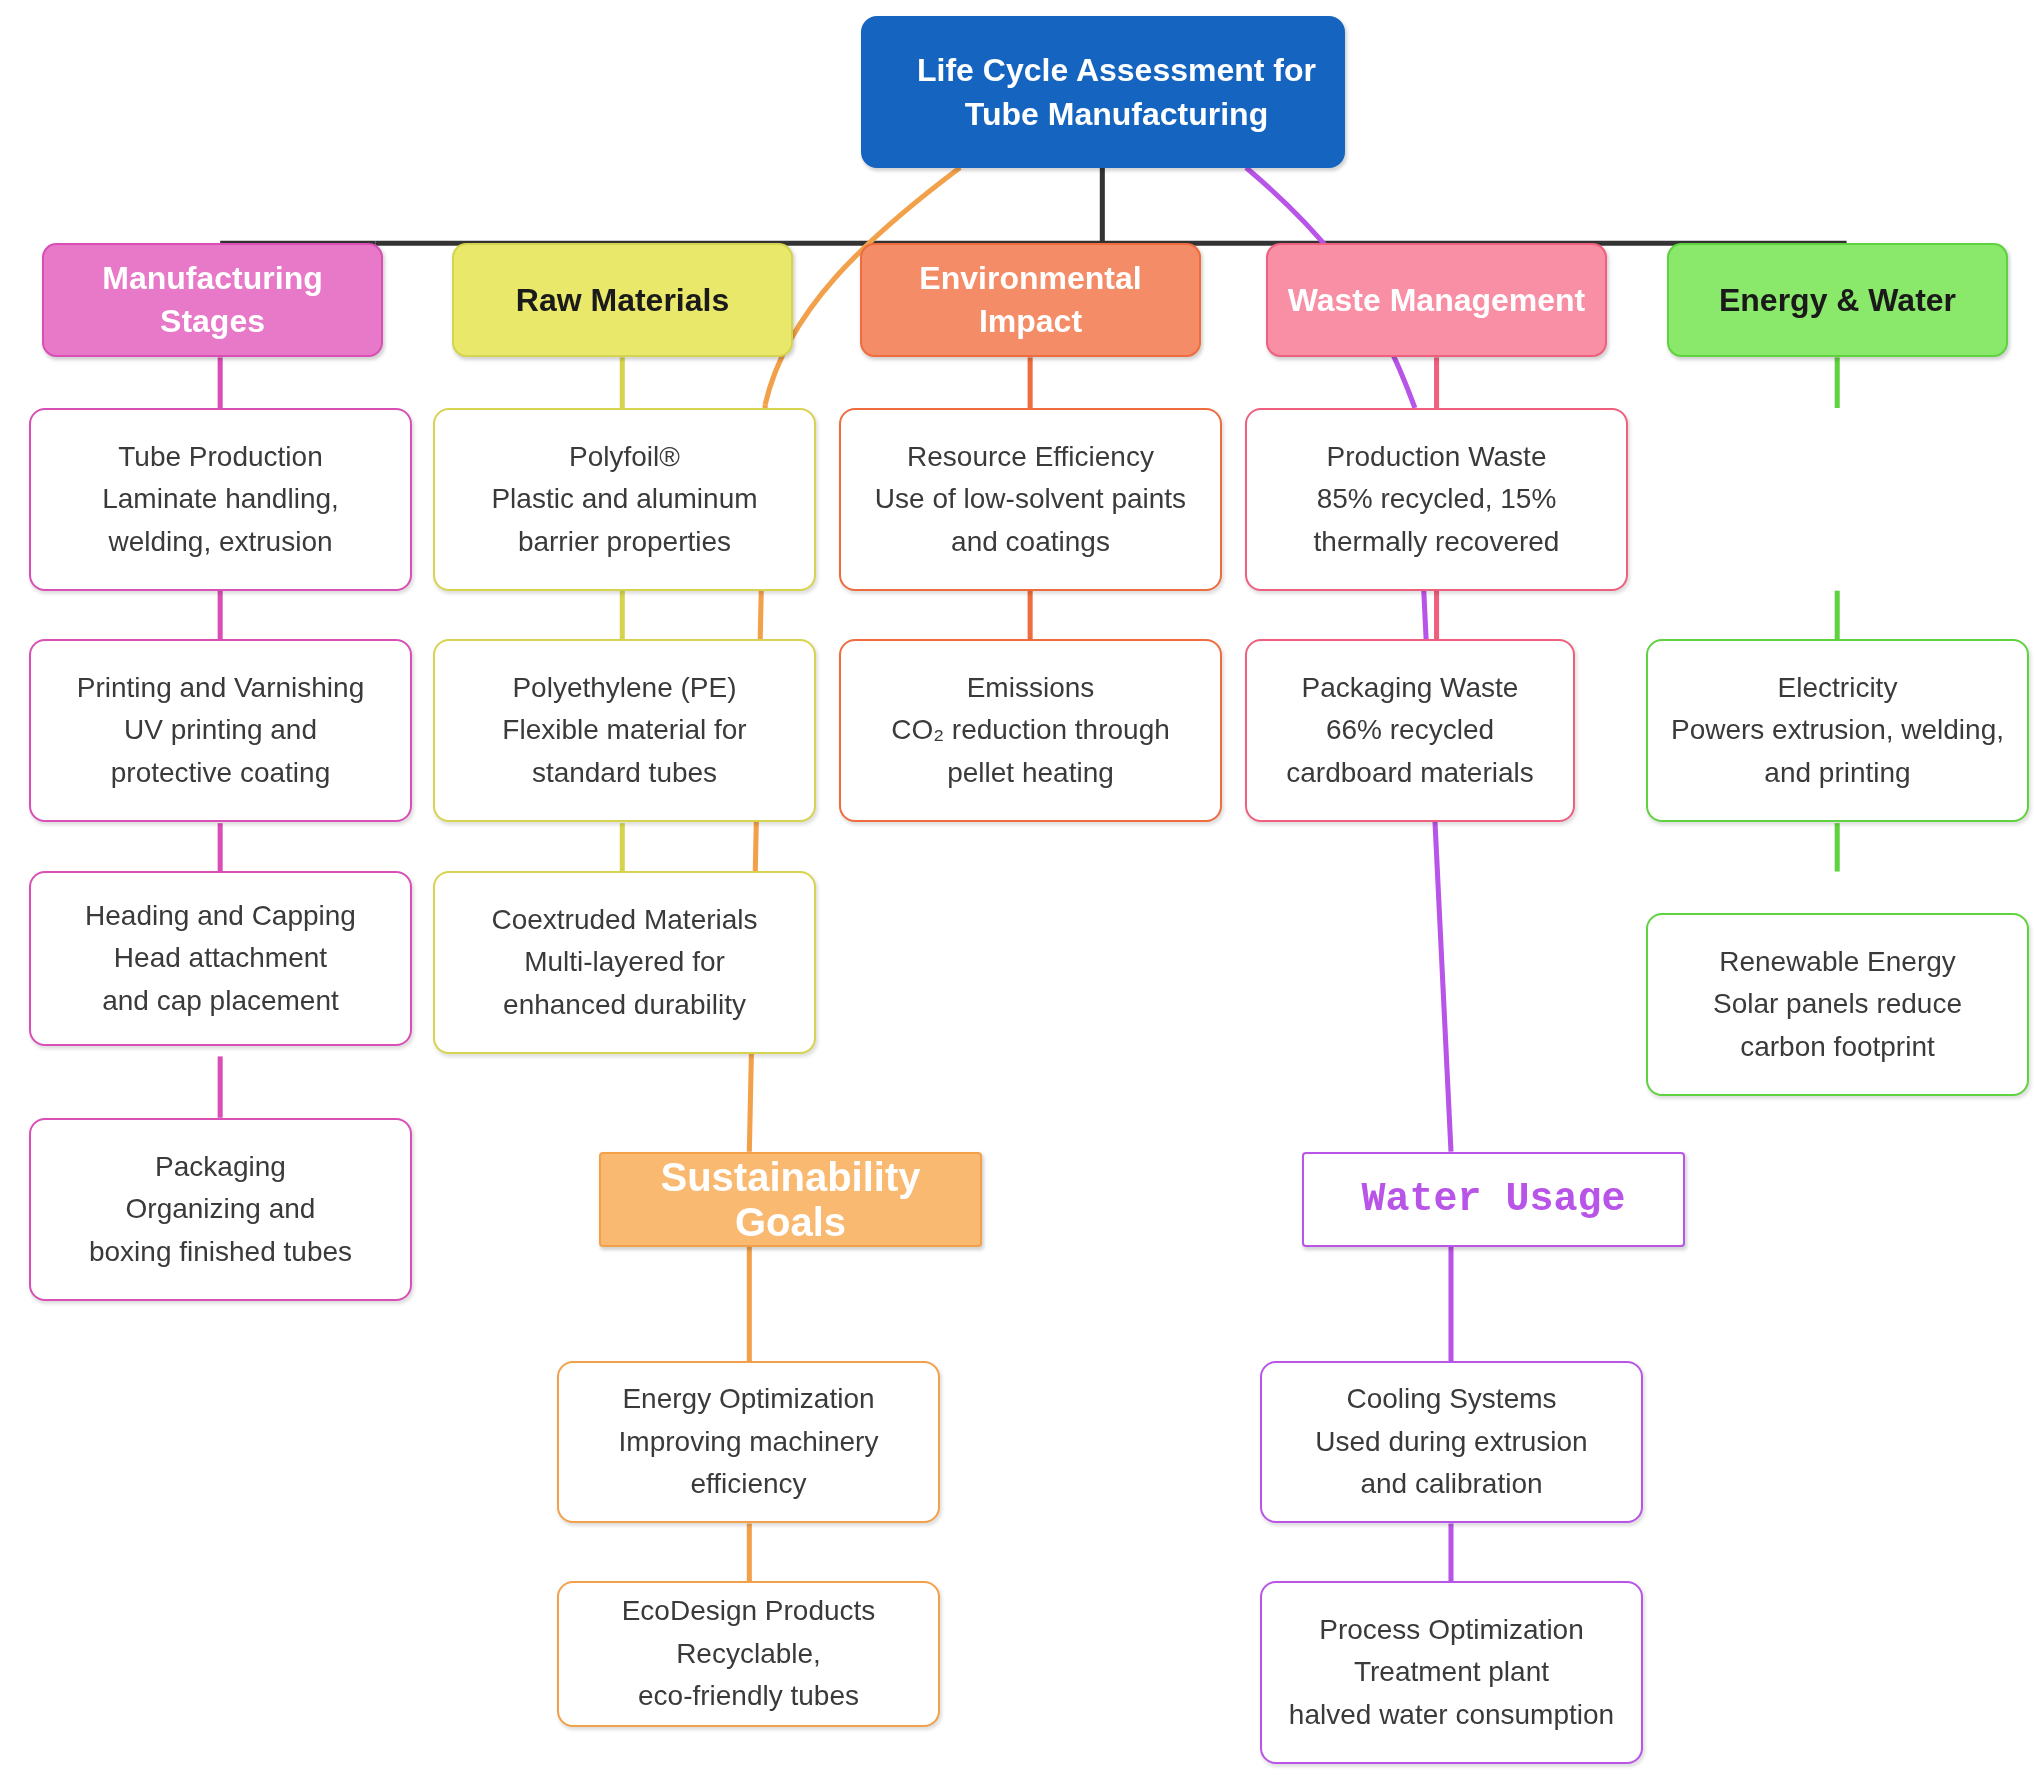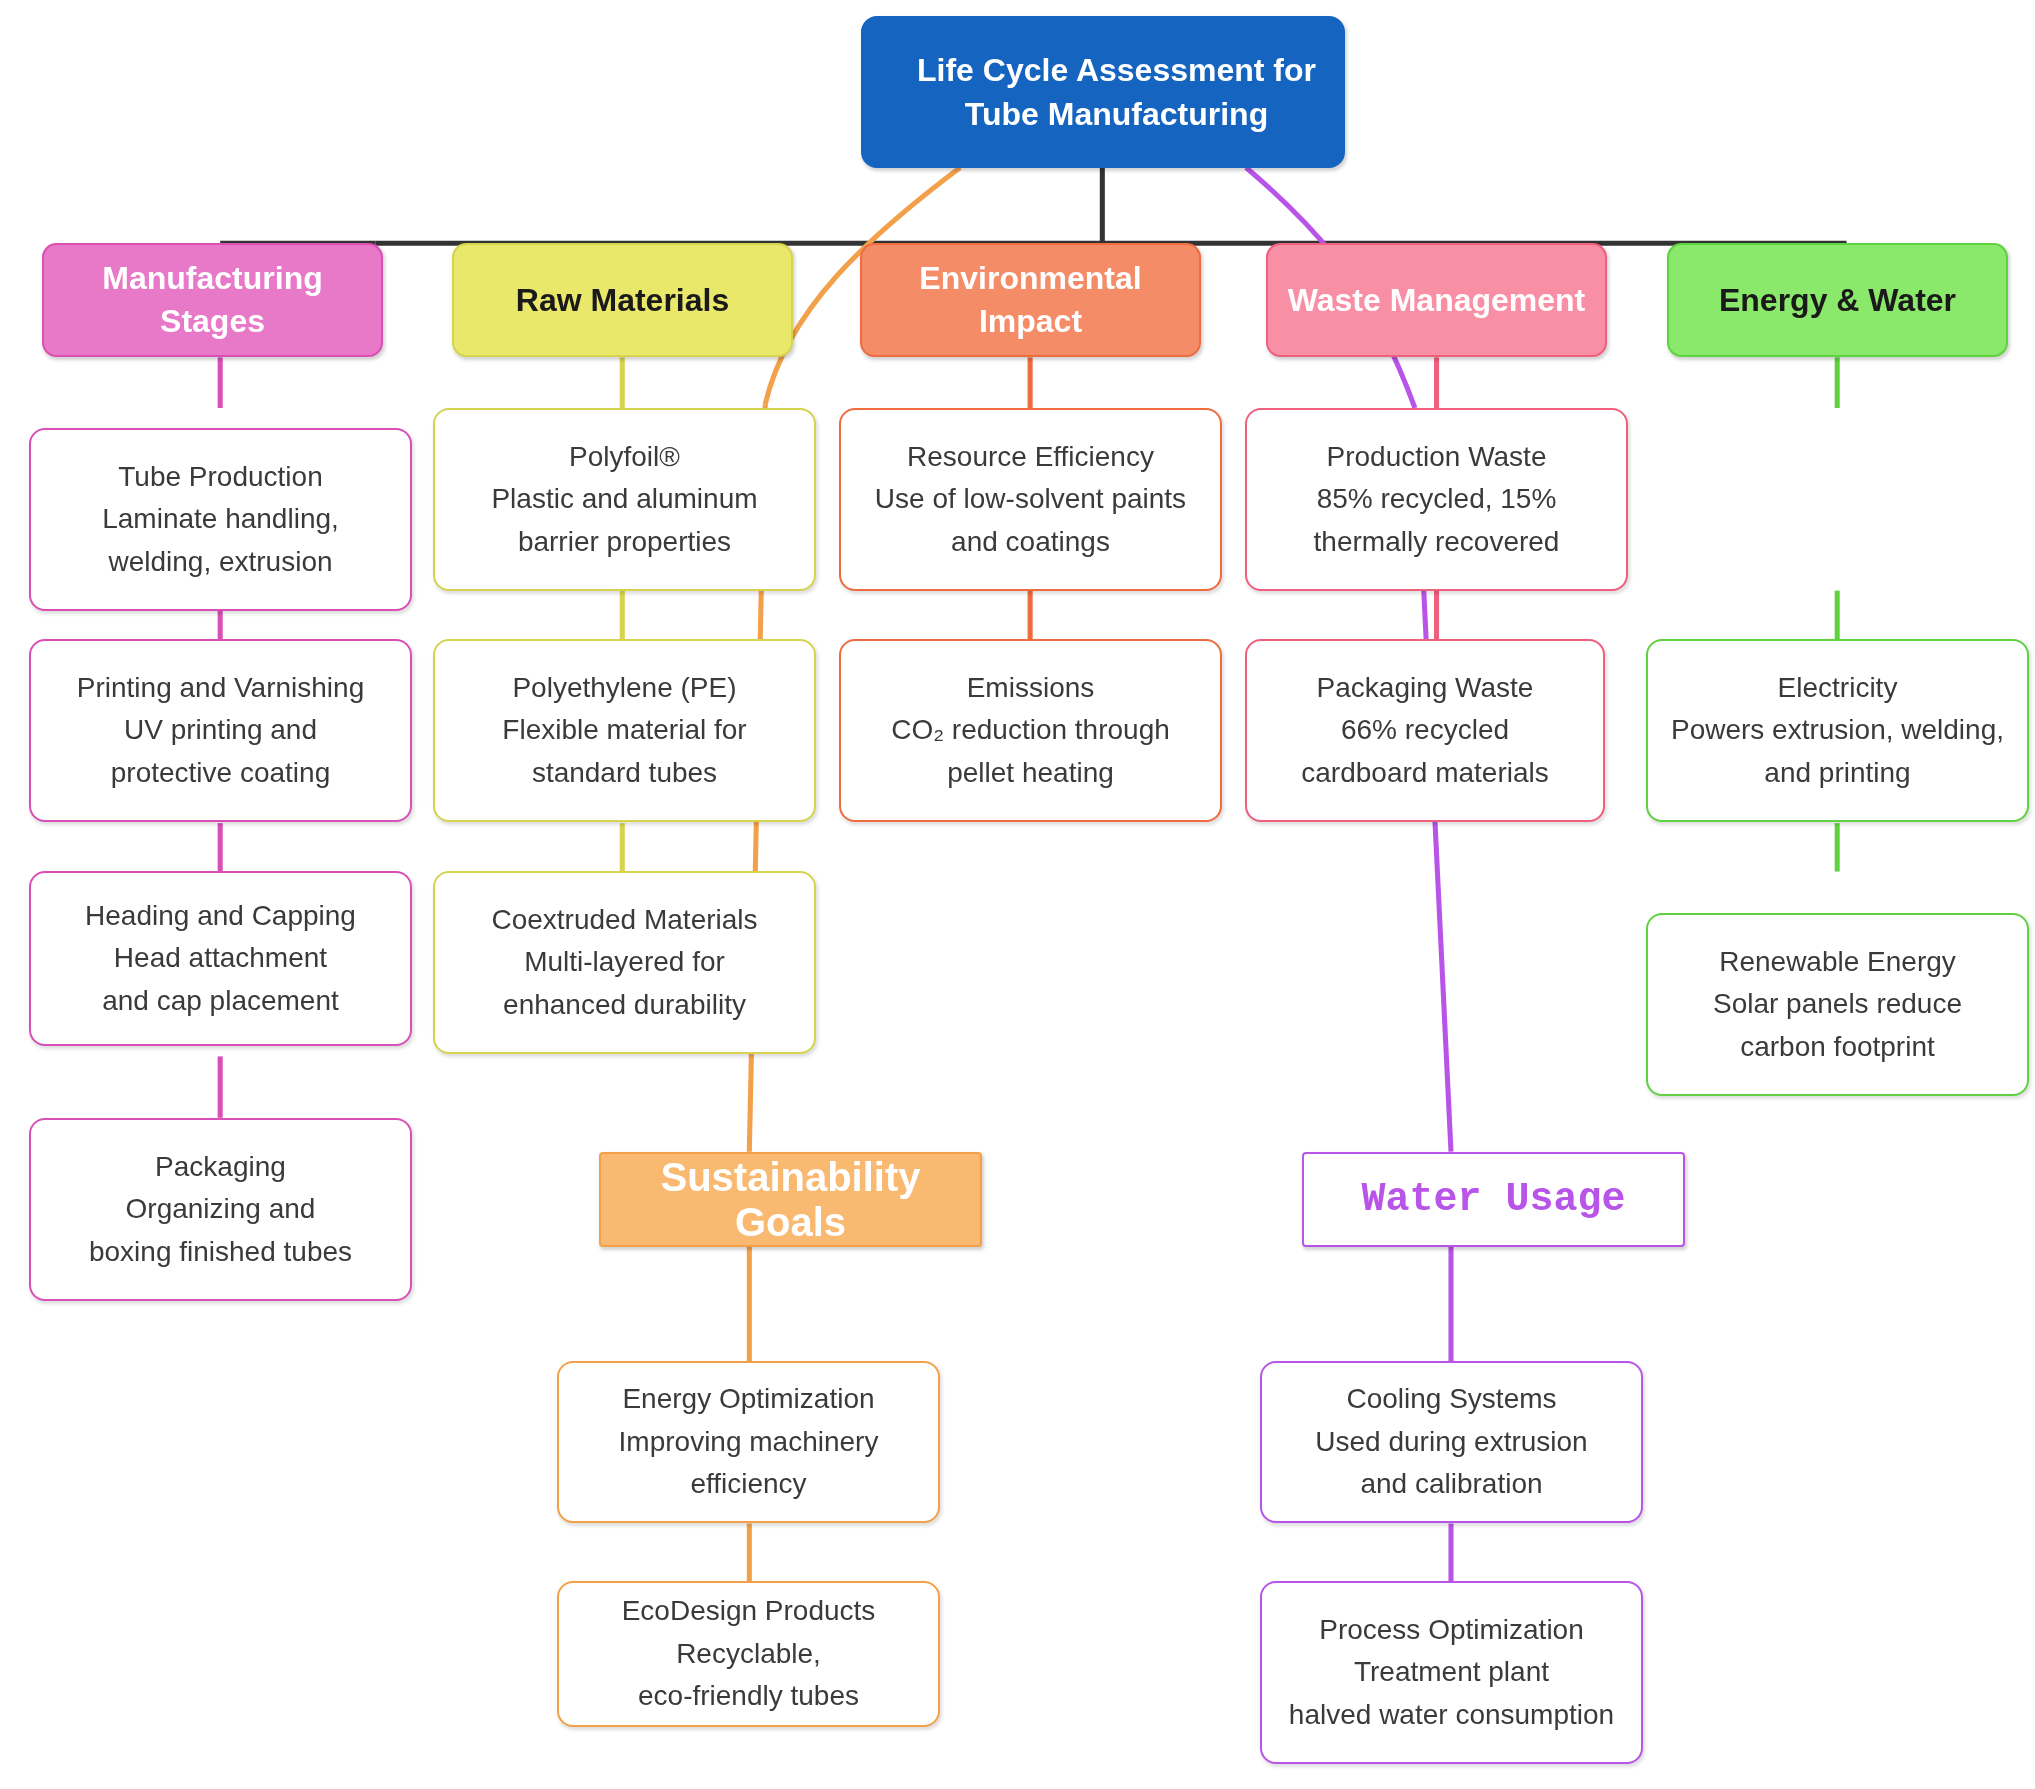--- a/index.html
+++ b/index.html
@@ -100,21 +100,21 @@
       <span class="ln">Waste Management</span>
     </span>
   </div>
 
   <div class="node cat" style="left:1667px;top:243px;width:341px;height:114px;background:#8AE86A;border:2.2px solid #5FD23F;color:#1A1A1A;">
     <span class="lbl">
       <span class="ln">Energy &amp; Water</span>
     </span>
   </div>
 
-  <div class="node leaf" style="left:29px;top:428px;width:383px;height:183px;border-color:#D94FB5;">
+  <div class="node leaf" style="left:29px;top:408px;width:383px;height:183px;border-color:#D94FB5;">
     <span class="lbl">
       <span class="ln">Tube Production</span>
       <span class="ln">Laminate handling,</span>
       <span class="ln">welding, extrusion</span>
     </span>
   </div>
   <div class="node leaf" style="left:29px;top:639px;width:383px;height:183px;border-color:#D94FB5;">
     <span class="lbl">
       <span class="ln">Printing and Varnishing</span>
       <span class="ln">UV printing and</span>
@@ -173,21 +173,21 @@
     </span>
   </div>
 
   <div class="node leaf" style="left:1245px;top:408px;width:383px;height:183px;border-color:#EF5F7E;">
     <span class="lbl">
       <span class="ln">Production Waste</span>
       <span class="ln">85% recycled, 15%</span>
       <span class="ln">thermally recovered</span>
     </span>
   </div>
-  <div class="node leaf" style="left:1245px;top:639px;width:360px;height:183px;border-color:#EF5F7E;align-items:center;">
+  <div class="node leaf" style="left:1245px;top:639px;width:330px;height:183px;border-color:#EF5F7E;align-items:center;">
     <span class="lbl">
       <span class="ln">Packaging Waste</span>
       <span class="ln">66% recycled</span>
       <span class="ln">cardboard materials</span>
     </span>
   </div>
 
   <div class="node leaf" style="left:1646px;top:639px;width:383px;height:183px;border-color:#5FD23F;">
     <span class="lbl">
       <span class="ln">Electricity</span>

